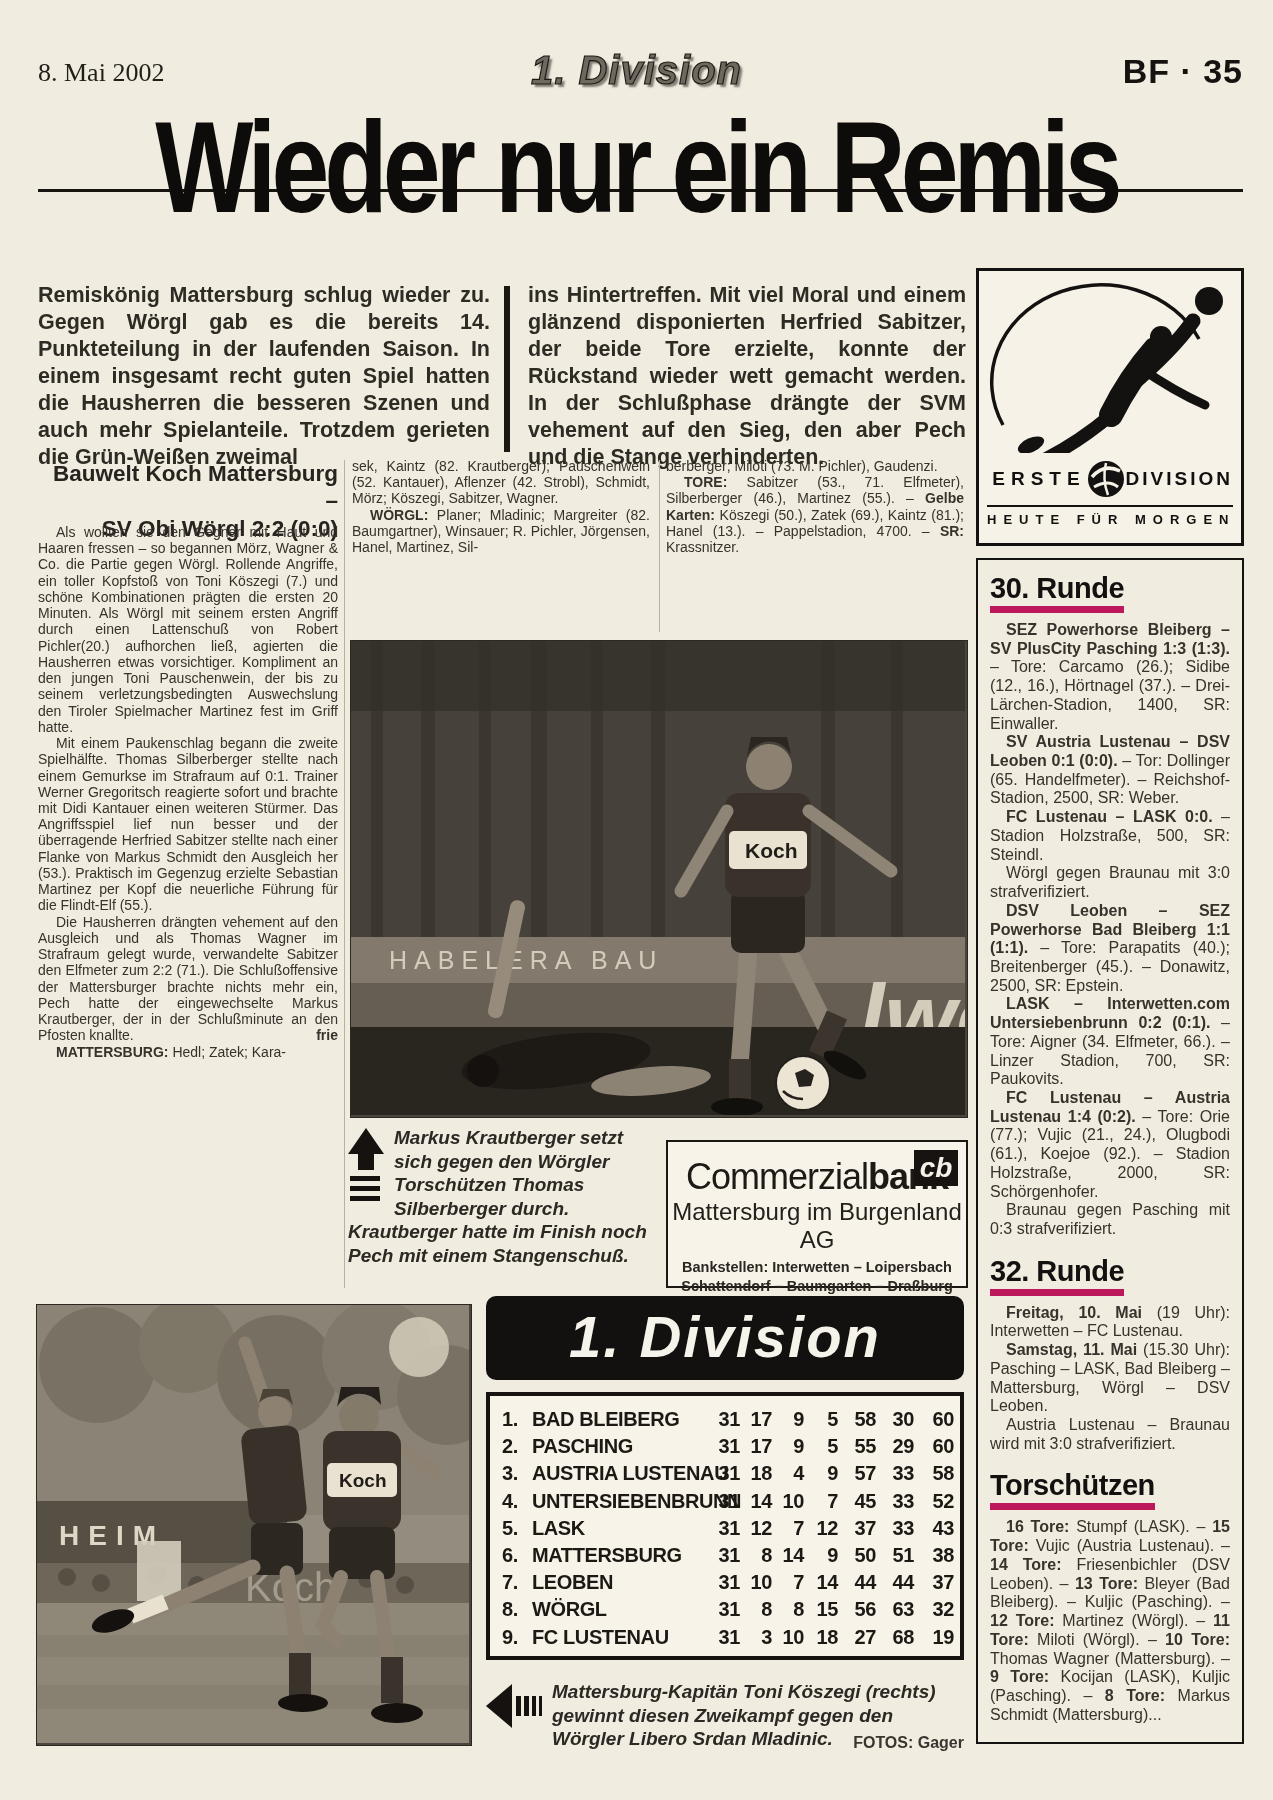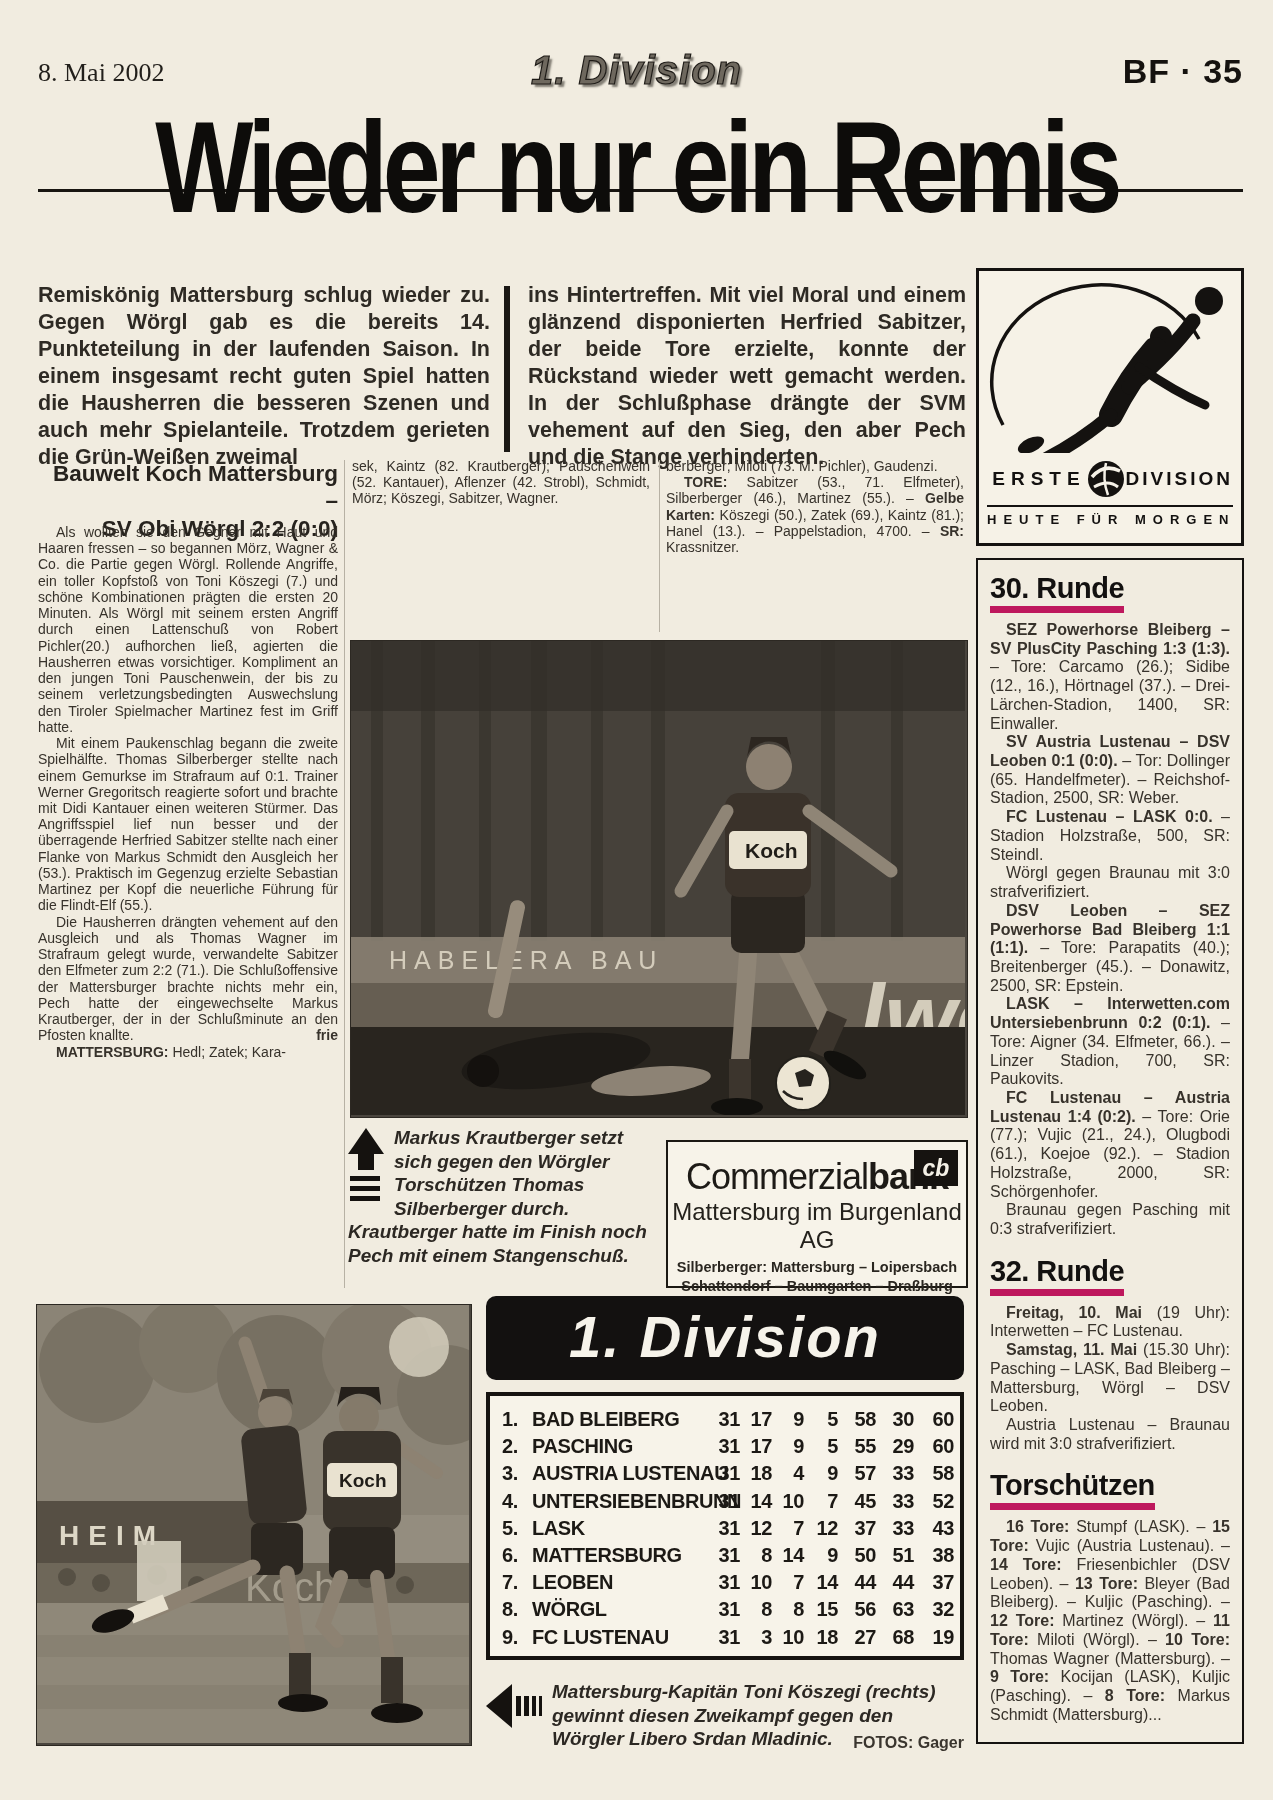--- a/index.html
+++ b/index.html
@@ -50,21 +50,21 @@
   .arrow-left{float:left;width:56px;height:44px;margin:4px 10px 0 0;}
   .credit{float:right;font-style:normal;font-size:16px;font-weight:bold;color:#3a352e;margin-top:6px;}
   
   .ad{position:absolute;left:666px;top:1140px;width:298px;height:144px;border:2px solid #1b1813;
     background:#f7f3e9;text-align:center;}
   .ad-name{margin-top:14px;font-size:36px;color:#1d1a16;letter-spacing:-1px;}
   .ad-name .bold{font-weight:bold;}
   .ad-sub{font-size:24px;margin-top:0px;color:#24211c;}
   .ad-lines{font-size:14.5px;font-weight:bold;line-height:1.3;margin-top:4px;color:#2a2620;}
   .cb-badge{position:absolute;right:8px;top:8px;width:44px;height:36px;background:#161310;
-    color:#f4f0e6;font-style:italic;font-weight:bold;font-size:23px;line-height:36px;text-align:center;}
+    color:#f4f0e6;font-style:italic;font-weight:bold;font-size:28px;line-height:36px;text-align:center;}
   
   .banner{position:absolute;left:486px;top:1296px;width:478px;height:84px;background:#131110;
     border-radius:10px;color:#f6f3ea;text-align:center;font-style:italic;font-weight:bold;
     font-size:58px;line-height:82px;letter-spacing:2px;}
   .standings{position:absolute;left:486px;top:1392px;width:478px;height:268px;border:4px solid #161310;
     background:#f7f3e9;box-sizing:border-box;padding:10px 10px 6px 12px;}
   .trow{display:grid;grid-template-columns:30px 168px 40px 32px 32px 34px 38px 38px 40px;
     height:27.2px;align-items:center;font-weight:bold;font-size:20px;color:#1c1915;letter-spacing:-.4px;}
   .trow .n{text-align:right;}
   .trow .pts{font-weight:bold;}
@@ -108,20 +108,21 @@
     <p>Als wollten sie den Gegner mit Haut und Haaren fressen – so begannen Mörz, Wagner &amp; Co. die Partie gegen Wörgl. Rollende Angriffe, ein toller Kopfstoß von Toni Köszegi (7.) und schöne Kombinationen prägten die ersten 20 Minuten. Als Wörgl mit seinem ersten Angriff durch einen Lattenschuß von Robert Pichler(20.) aufhorchen ließ, agierten die Hausherren etwas vorsichtiger. Kompliment an den jungen Toni Pauschenwein, der bis zu seinem verletzungsbedingten Auswechslung den Tiroler Spielmacher Martinez fest im Griff hatte.</p>
     <p>Mit einem Paukenschlag begann die zweite Spielhälfte. Thomas Silberberger stellte nach einem Gemurkse im Strafraum auf 0:1. Trainer Werner Gregoritsch reagierte sofort und brachte mit Didi Kantauer einen weiteren Stürmer. Das Angriffsspiel lief nun besser und der überragende Herfried Sabitzer stellte nach einer Flanke von Markus Schmidt den Ausgleich her (53.). Praktisch im Gegenzug erzielte Sebastian Martinez per Kopf die neuerliche Führung für die Flindt-Elf (55.).</p>
     <p><span>Die Hausherren drängten vehement auf den Ausgleich und als Thomas Wagner im Strafraum gelegt wurde, verwandelte Sabitzer den Elfmeter zum 2:2 (71.). Die Schlußoffensive der Mattersburger brachte nichts mehr ein, Pech hatte der eingewechselte Markus Krautberger, der in der Schlußminute an den Pfosten knallte.</span><span class="author">frie</span></p>
     <p><span class="b">MATTERSBURG:</span><span> Hedl; Zatek; Kara-</span></p>
   </div>
   <div class="vrule1"></div>
   <div class="vrule2"></div>
 
   <div class="col col2">
     <p style="text-indent:0">sek, Kaintz (82. Krautberger); Pauschenwein (52. Kantauer), Aflenzer (42. Strobl), Schmidt, Mörz; Köszegi, Sabitzer, Wagner.</p>
+    <p><span class="b">WÖRGL:</span><span> Planer; Mladinic; Margreiter (82. Baumgartner), Winsauer; R. Pichler, Jörgensen, Hanel, Martinez, Sil-</span></p>
   </div>
 
   <div class="col col3">
     <p style="text-indent:0">berberger; Miloti (73. M. Pichler), Gaudenzi.</p>
     <p><span class="b">TORE:</span><span> Sabitzer (53., 71. Elfmeter), Silberberger (46.), Martinez (55.). – </span><span class="b">Gelbe Karten:</span><span> Köszegi (50.), Zatek (69.), Kaintz (81.); Hanel (13.). – Pappelstadion, 4700. – </span><span class="b">SR:</span><span> Krassnitzer.</span></p>
   </div>
 
   <div class="photo photo-main">
     <svg width="614" height="474" viewBox="0 0 614 474">
       <rect x="0" y="0" width="614" height="474" fill="#46413a"></rect>
@@ -181,21 +182,21 @@
       <rect x="2" y="68" width="30" height="5" fill="#15120f"></rect>
     </svg>
     <span>Markus Krautberger setzt sich gegen den Wörgler Torschützen Thomas Silberberger durch. Krautberger hatte im Finish noch Pech mit einem Stangenschuß.</span>
   </div>
 
   <div class="ad">
     <div class="cb-badge">cb</div>
     <div class="ad-name"><span>Commerzial</span><span class="bold">bank</span></div>
     <div class="ad-sub">Mattersburg im Burgenland AG</div>
     <div class="ad-lines">
-      <div>Silberberger: Mattersburg – Loipersbach</div>
+      <div>Bankstellen: Interwetten – Loipersbach</div>
       <div>Schattendorf – Baumgarten – Draßburg</div>
       <div>Zemendorf-Stöttera – Hirm – Krensdorf</div>
     </div>
   </div>
 
   <div class="banner">1. Division</div>
   <div class="standings">
 
       <div class="trow">
         <span>1.</span>

